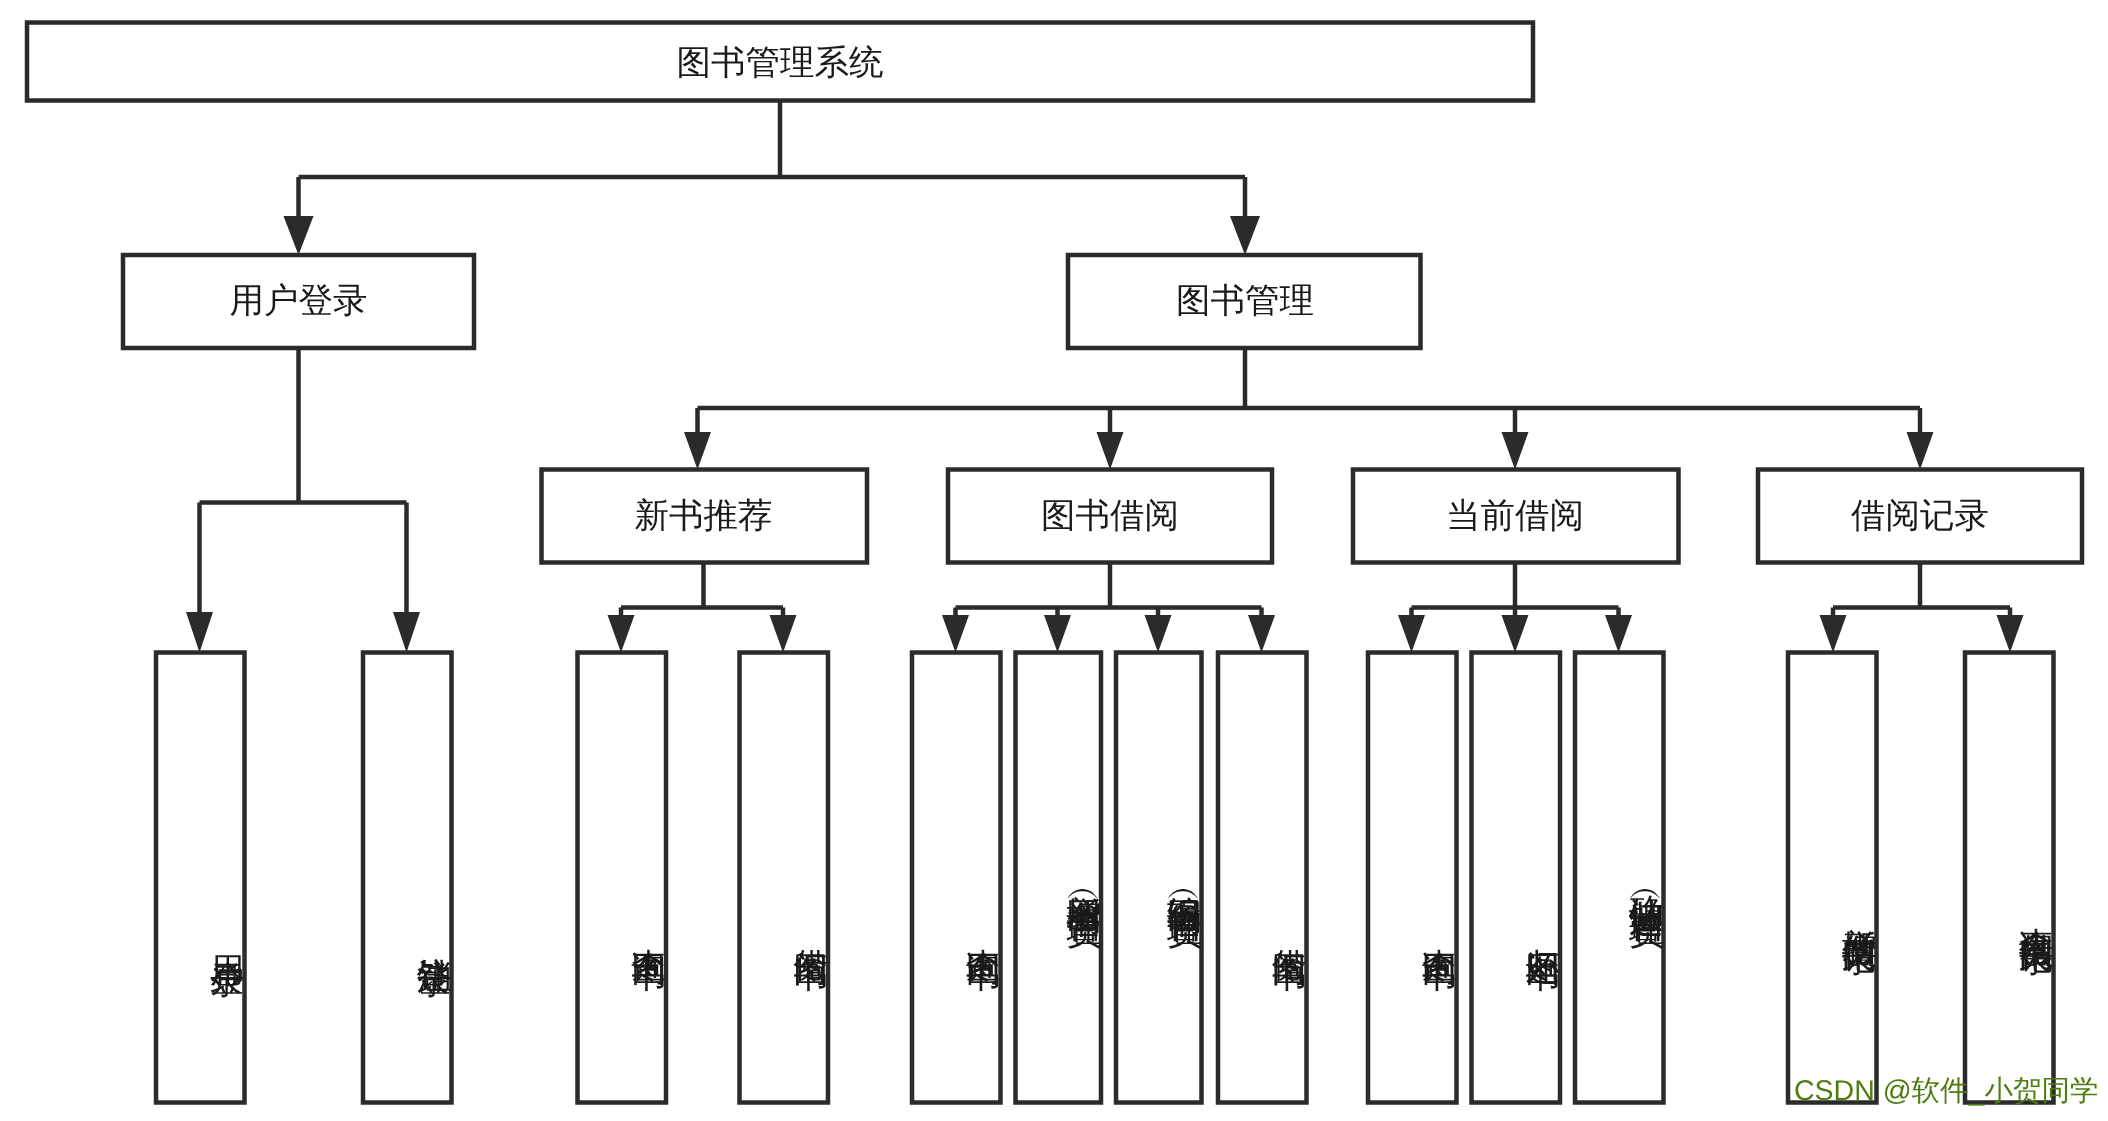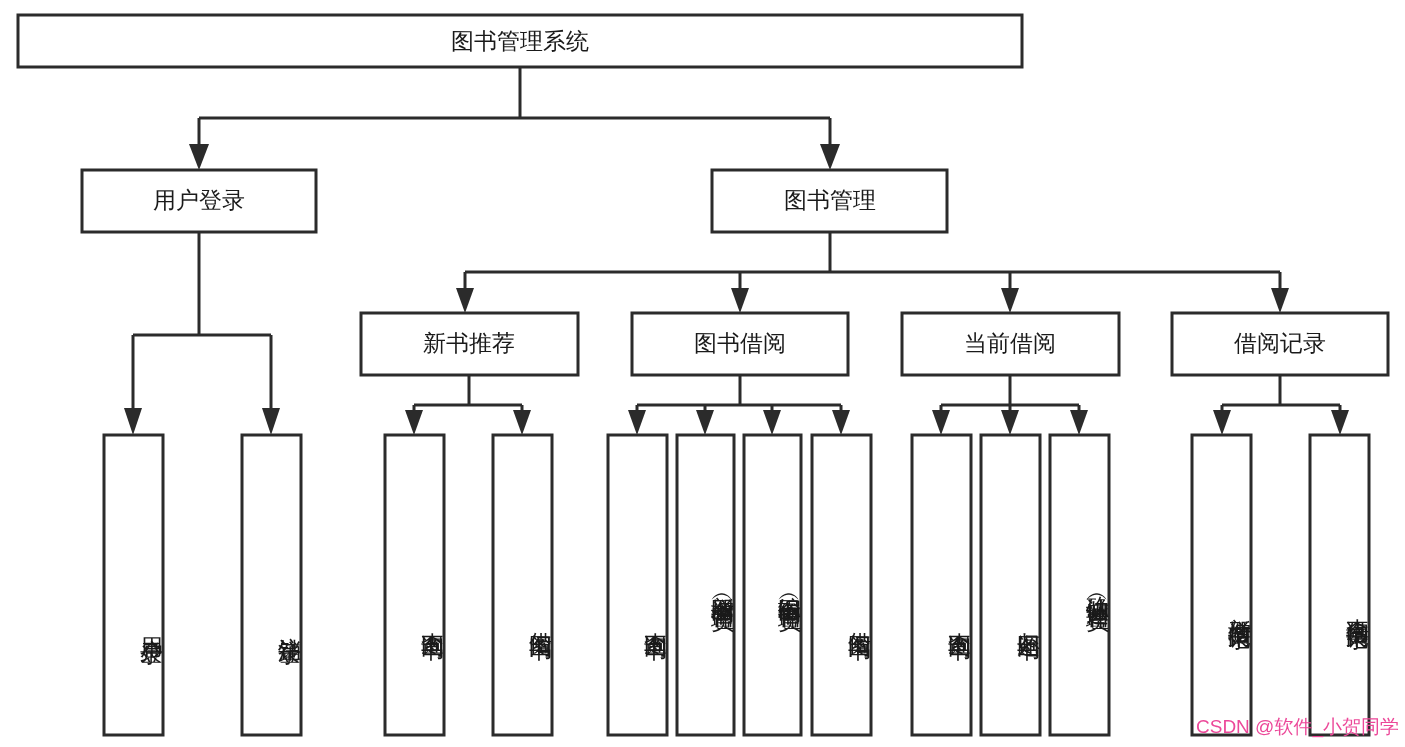--- a/index.html
+++ b/index.html
@@ -61,21 +61,21 @@
     white-space: nowrap;
     display: flex;
     align-items: flex-start;
     justify-content: center;
     pointer-events: none;
   }
   .watermark {
     position: absolute;
     font-family: "Liberation Sans", "DejaVu Sans", sans-serif;
     font-size: 19px;
-    color: #ec4899;
+    color: #4d7c0f;
     white-space: nowrap;
   }
 </style>
 </head>
 <body>
 
 <div id="diagram-root">
 
   <svg id="tree-svg" viewBox="0 0 1405 747">
     <defs></defs>

